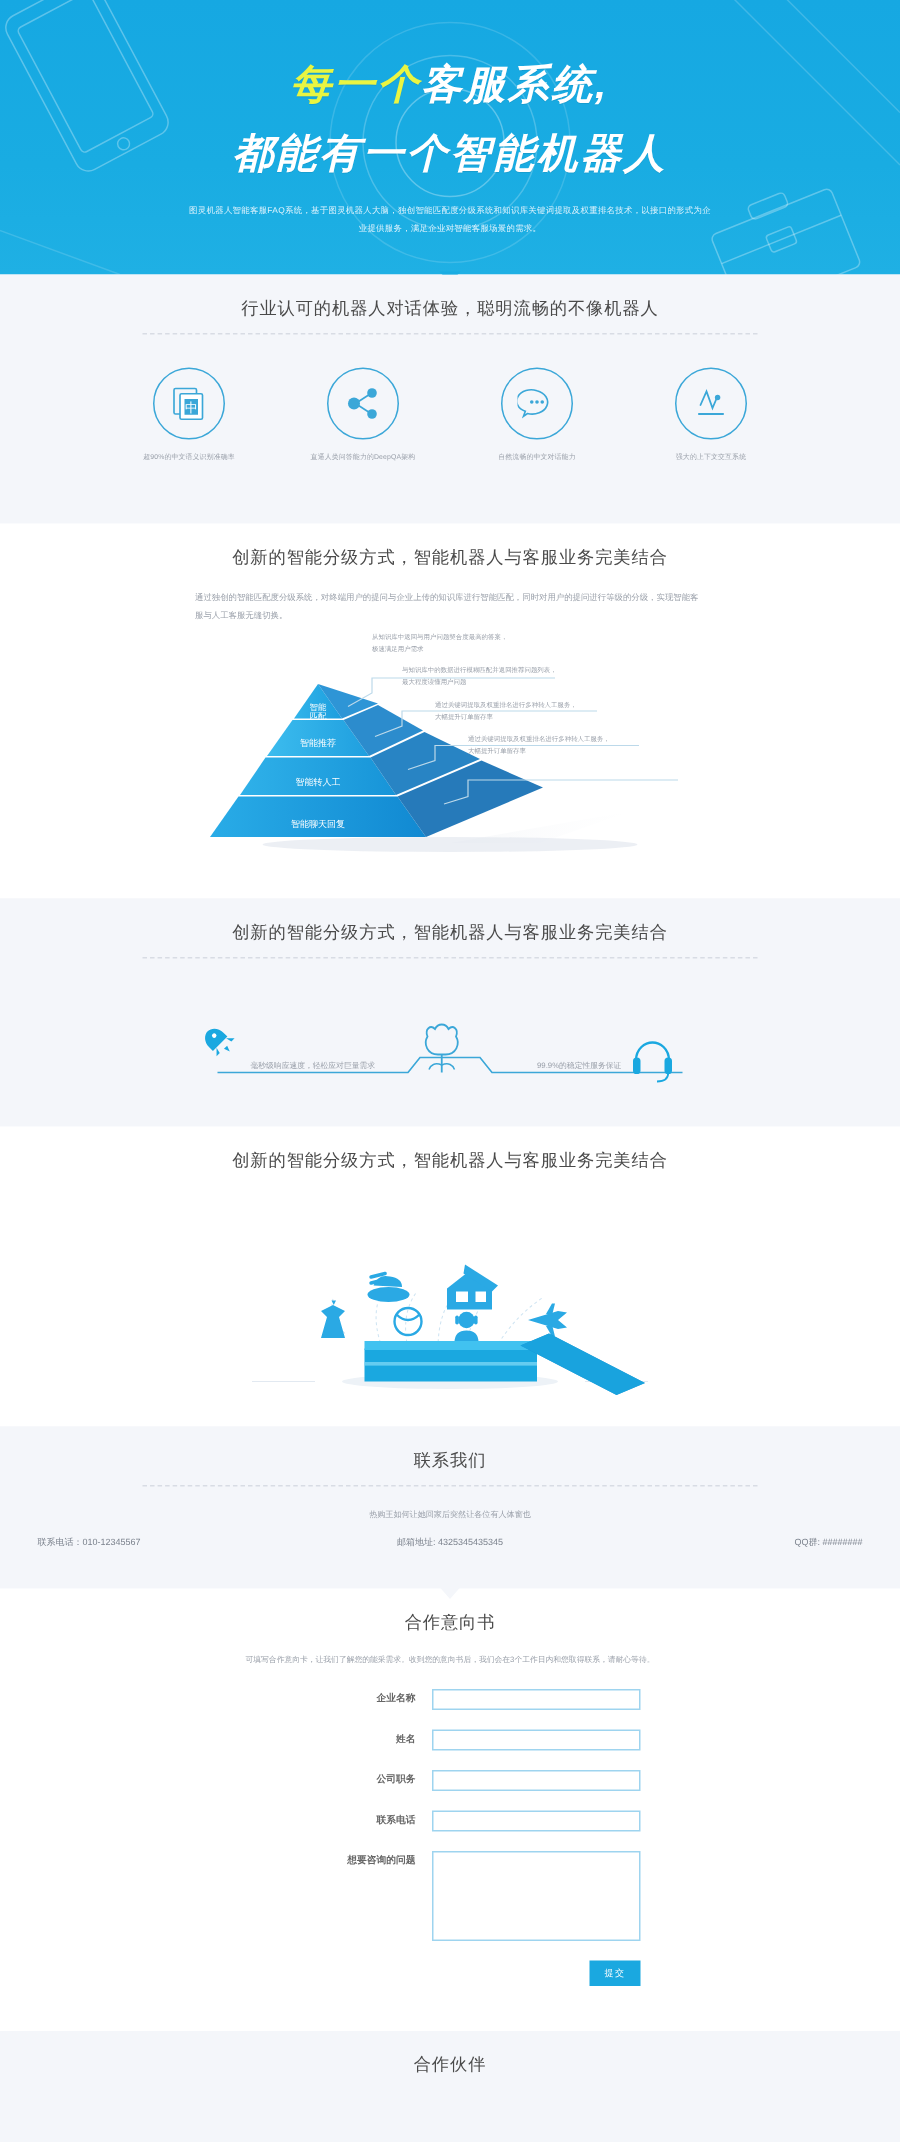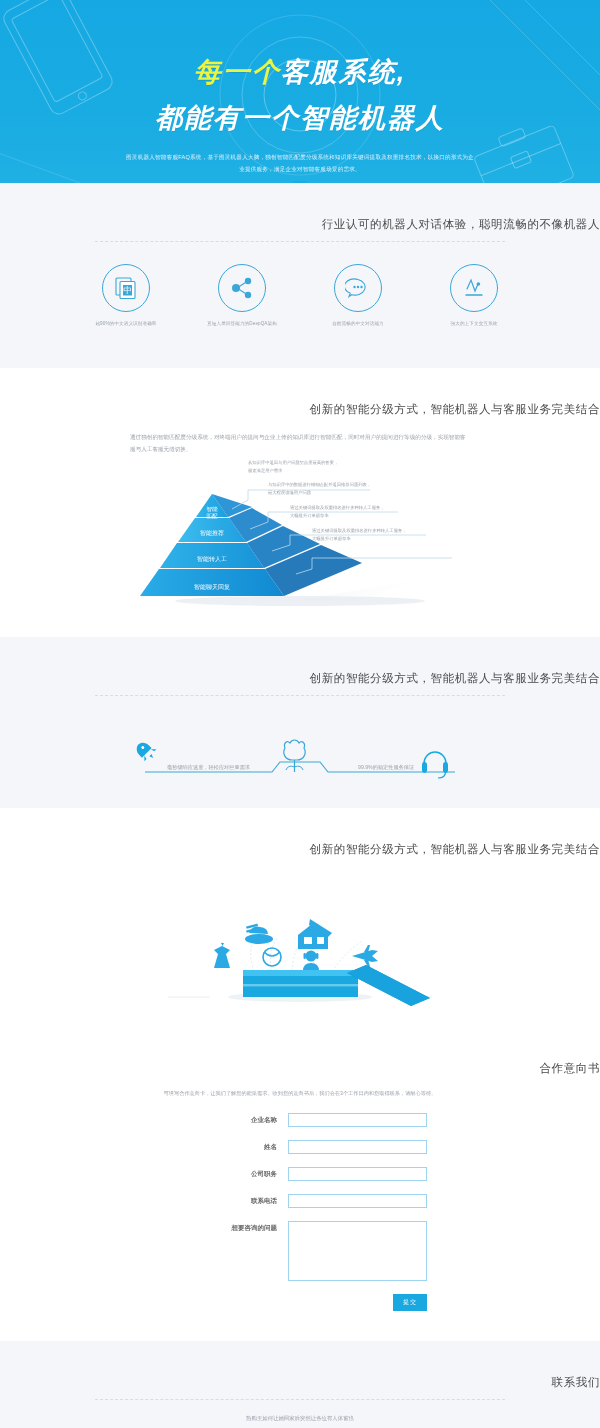--- a/index.html
+++ b/index.html
@@ -14,21 +14,21 @@
 
   
   .hero{
     position:relative;
     height:183px;
     background:#17a9e0;
     background:linear-gradient(180deg,#16a8e2 0%,#19ace2 60%,#1fb0e4 100%);
     overflow:hidden;
   }
   .hero-deco{position:absolute;stroke:rgba(255,255,255,.28);fill:none;}
-  .hero-inner{position:relative;z-index:3;text-align:center;padding-top:56px;}
+  .hero-inner{position:relative;z-index:3;text-align:center;padding-top:40px;}
   .hero-title1{
     font-size:27px;font-weight:bold;letter-spacing:2px;
     color:#e9f542;line-height:1.2;
     font-style:italic;
     text-shadow:0 1px 0 rgba(0,0,0,.08);
   }
   .hero-title1 .w{color:#ffffff;}
   .hero-title2{
     font-size:27px;font-weight:bold;letter-spacing:2px;
     color:#ffffff;line-height:1.25;margin-top:14px;
@@ -41,21 +41,21 @@
   }
   .hero-arrow{
     position:absolute;left:50%;bottom:-6px;margin-left:-7px;
     width:0;height:0;border-left:7px solid transparent;border-right:7px solid transparent;
     border-top:8px solid #19ace2;z-index:5;
   }
 
   
   .section{position:relative;background:#ffffff;}
   .section.alt{background:#f4f6fa;}
-  .sec-head{text-align:right;padding-top:34px;}
+  .sec-head{text-align:center;padding-top:15px;}
   .sec-title{font-size:11.5px;color:#4a4a4a;letter-spacing:.6px;font-weight:normal;}
   .sec-rule{
     width:410px;margin:9px auto 0;height:0;
     border-top:1px dashed #d8dce4;
   }
   .sec-sub{
     width:340px;margin:14px auto 0;text-align:left;
     font-size:5.6px;line-height:2.2;color:#9aa0aa;
   }
   .down-arrow{
@@ -424,20 +424,34 @@
           <rect x="243" y="113" width="115" height="6" fill="#41c2f0"></rect>
           <rect x="243" y="127" width="115" height="2.4" fill="#7fd8f5" opacity=".75"></rect>
 
           <path d="M347 116 L366 108 L430 141 L411 149 Z" fill="#1488cf"></path>
           <path d="M347 116 L366 108 L430 141 L411 149 Z" fill="#1aa8e0" opacity=".85"></path>
         </g>
       </svg>
     </div>
   </div>
 
+  <div class="section alt">
+    <div class="sec-head">
+      <div class="sec-title">联系我们</div>
+      <div class="sec-rule"></div>
+    </div>
+    <div class="contact-lead">热购王如何让她回家后突然让各位有人体窗也</div>
+    <div class="contact-row">
+      <div class="contact-item left">联系电话：010-12345567</div>
+      <div class="contact-item">邮箱地址: 4325345435345</div>
+      <div class="contact-item right">QQ群: ########</div>
+    </div>
+    <div class="down-arrow alt"></div>
+  </div>
+
   <div class="section">
     <div class="sec-head">
       <div class="sec-title">合作意向书</div>
     </div>
     <div class="form-lead">可填写合作意向卡，让我们了解您的能采需求。收到您的意向书后，我们会在3个工作日内和您取得联系，请耐心等待。</div>
 
     <div class="form">
       <div class="form-row">
         <div class="form-label">企业名称</div>
         <input class="form-input" type="text" placeholder="" style="">
@@ -460,34 +474,20 @@
       </div>
       <div class="form-actions">
         <div class="spacer"></div>
         <div class="submit-wrap">
           <button class="submit-btn">提交</button>
         </div>
       </div>
     </div>
   </div>
 
-  <div class="section alt">
-    <div class="sec-head">
-      <div class="sec-title">联系我们</div>
-      <div class="sec-rule"></div>
-    </div>
-    <div class="contact-lead">热购王如何让她回家后突然让各位有人体窗也</div>
-    <div class="contact-row">
-      <div class="contact-item left">联系电话：010-12345567</div>
-      <div class="contact-item">邮箱地址: 4325345435345</div>
-      <div class="contact-item right">QQ群: ########</div>
-    </div>
-    <div class="down-arrow alt"></div>
-  </div>
-
   <div class="section alt partners">
     <div class="sec-head">
       <div class="sec-title">合作伙伴</div>
 
     </div>
   </div>
 
 </div>
 
 </body></html>

